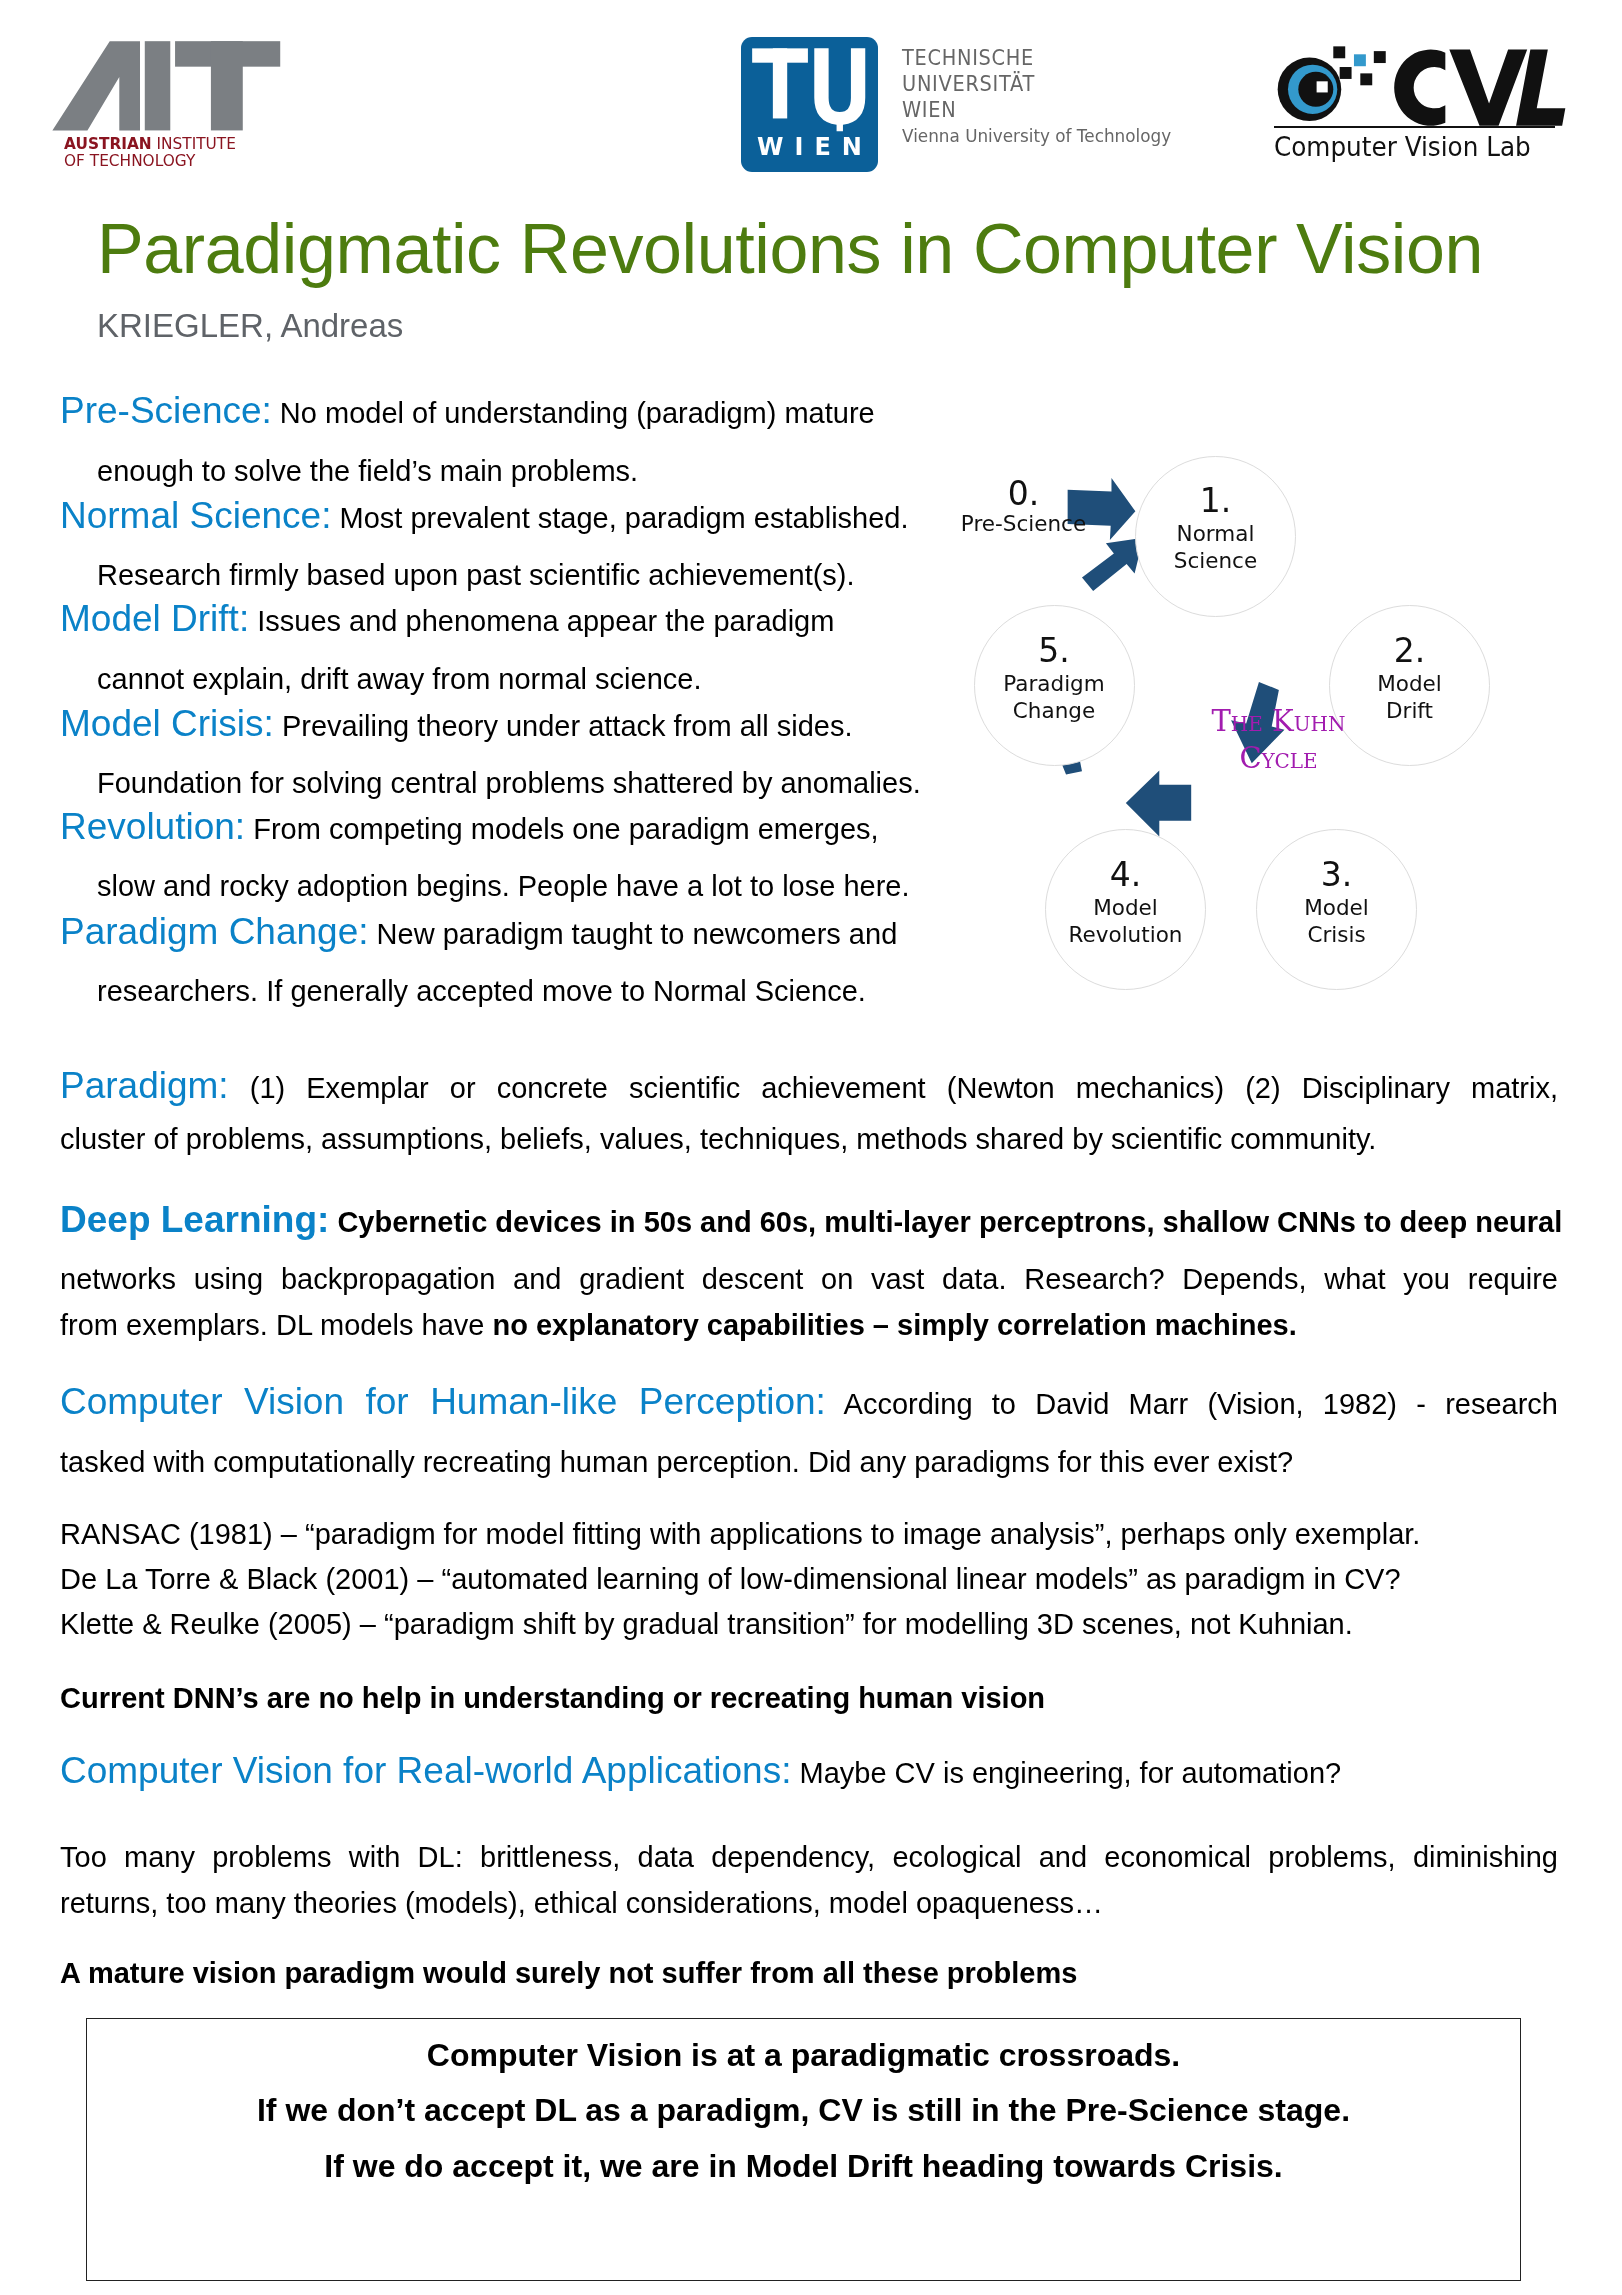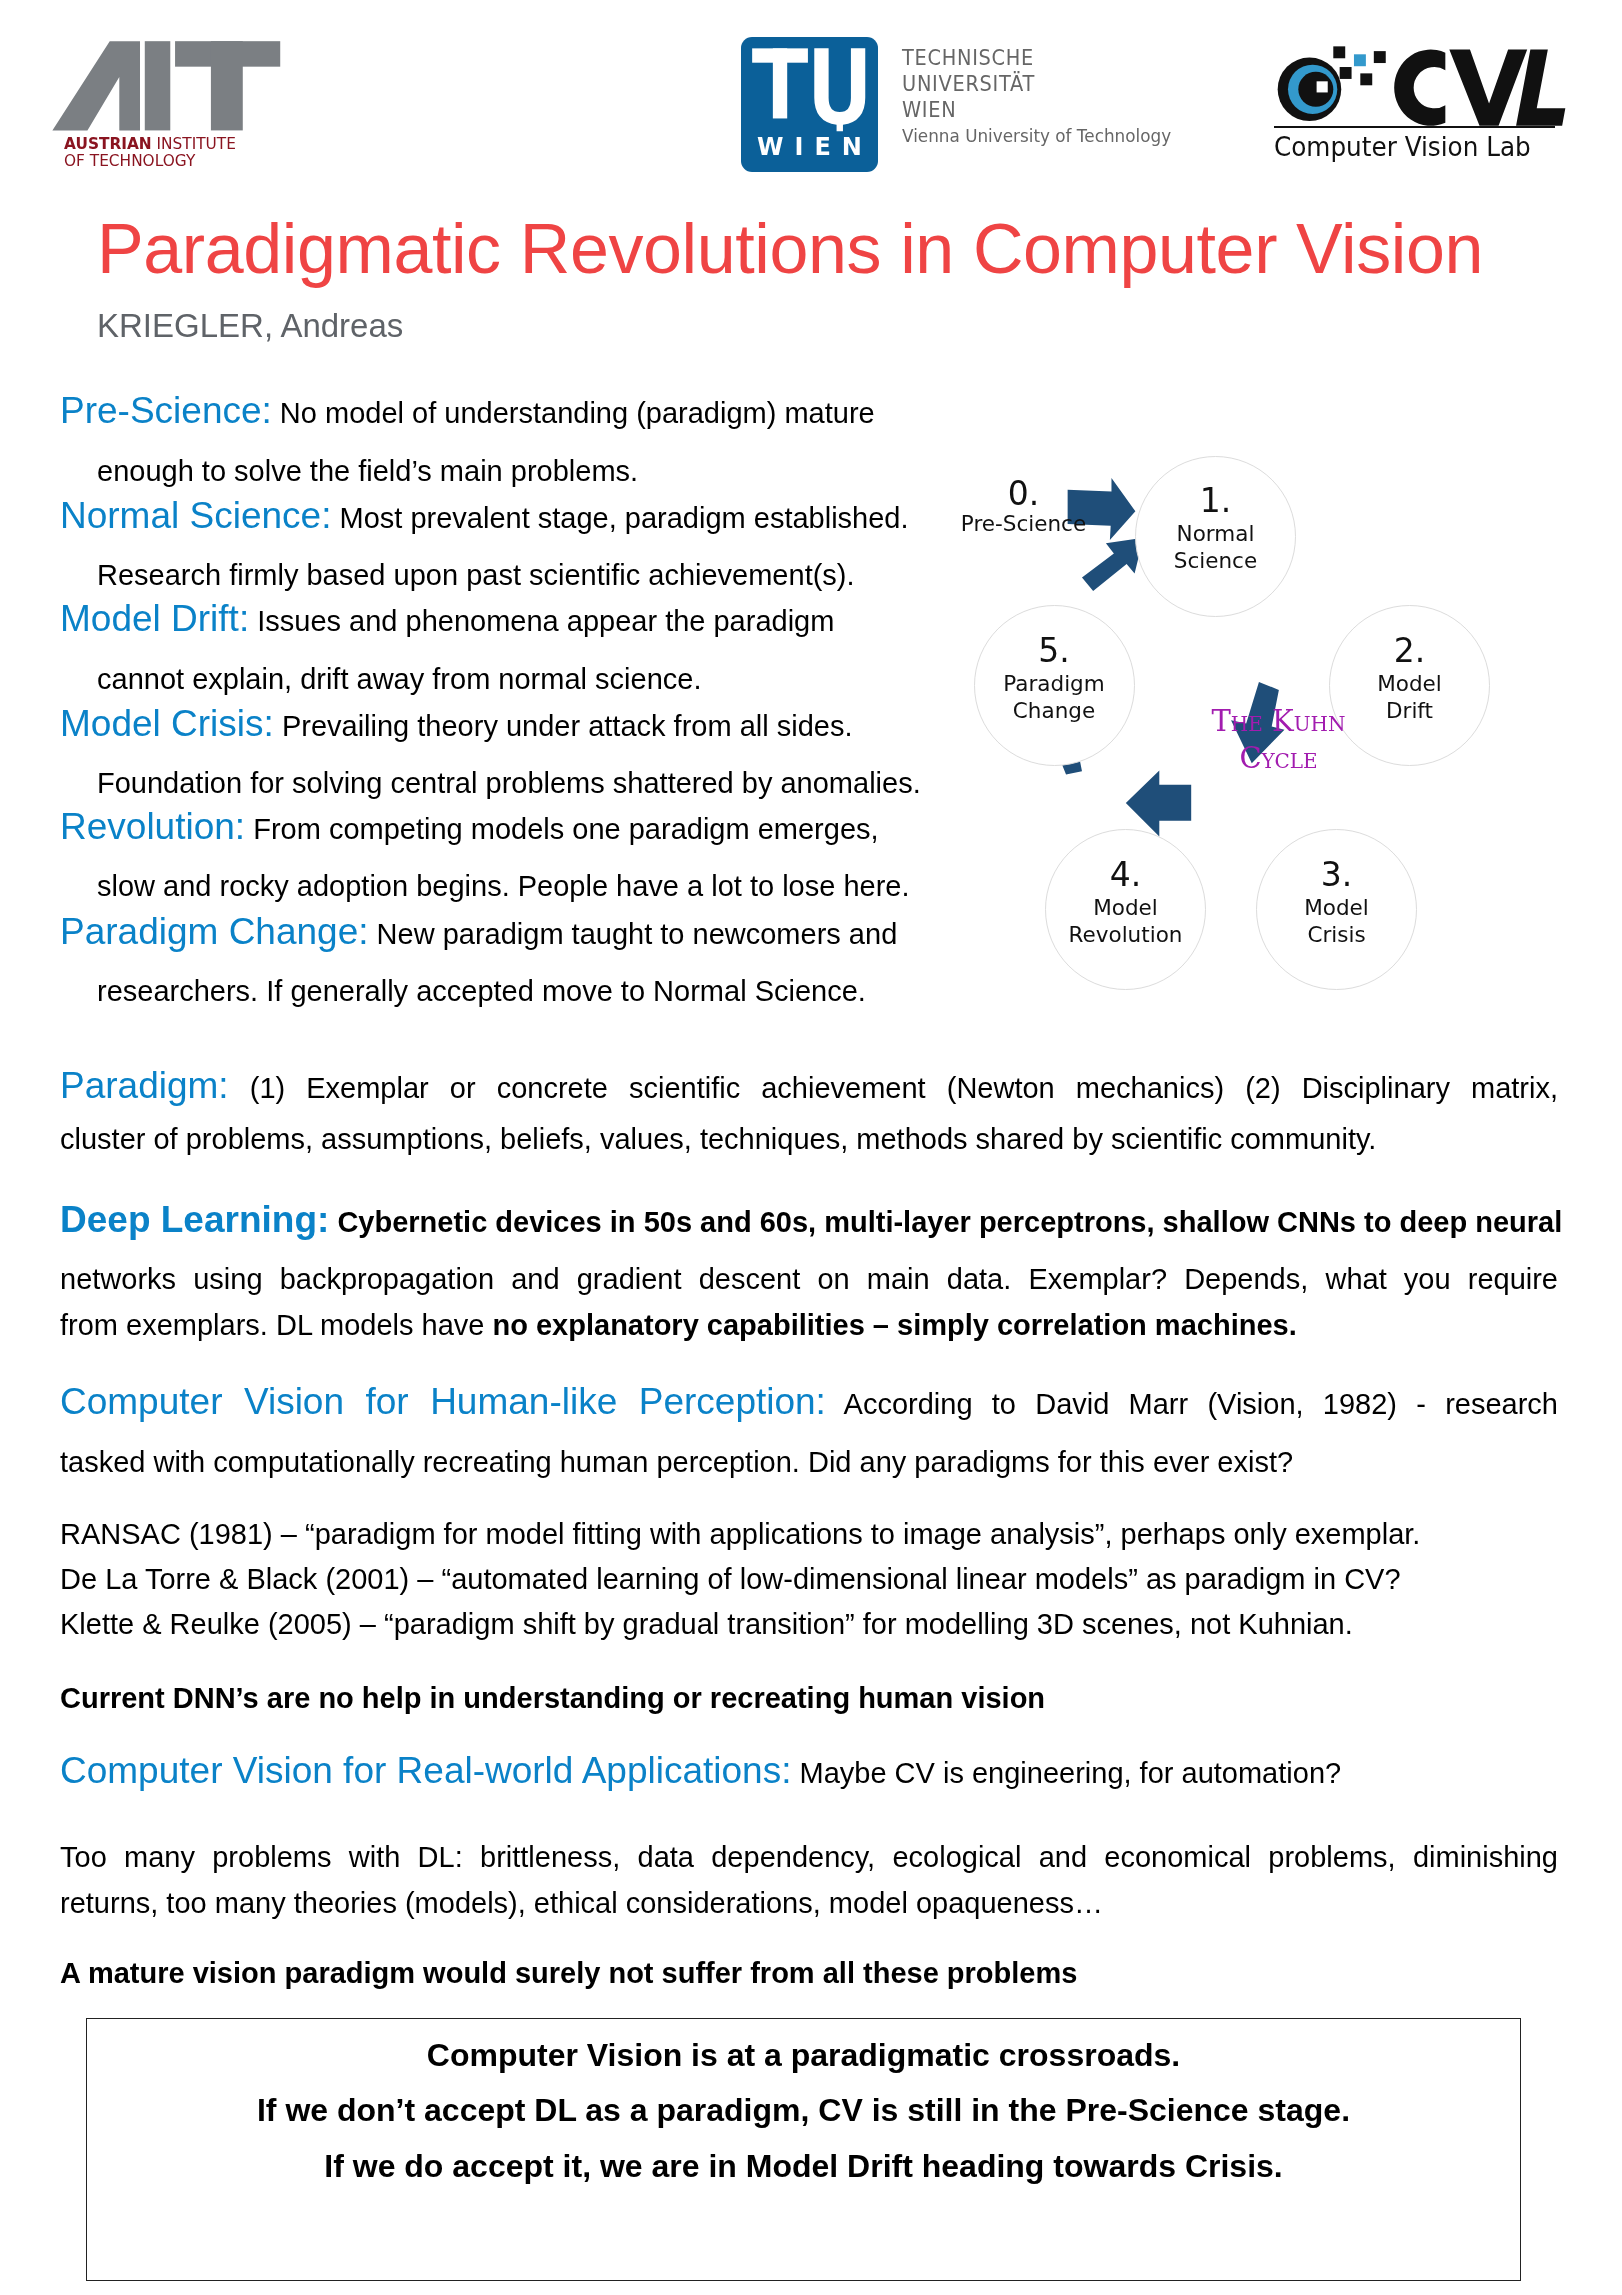--- a/index.html
+++ b/index.html
@@ -22,21 +22,21 @@
              font-family:"DejaVu Sans", sans-serif; font-weight:bold; font-size:24px; letter-spacing:11px; padding-left:11px; }
   #tu-text { left:902px; top:45px; color:#666; font-family:"DejaVu Sans", sans-serif; }
   #tu-text .l { font-size:21.5px; line-height:26px; letter-spacing:0.8px; transform:scaleX(0.9); transform-origin:left; }
   #tu-text .sub { font-size:18.3px; line-height:25.5px; letter-spacing:0; transform:scaleX(0.92); transform-origin:left; }
 
   #cvl-logo { left:1274px; top:40px; width:295px; height:132px; }
   #cvl-text { position:absolute; left:0; top:92px; width:287px; font-family:"DejaVu Sans", sans-serif;
               font-size:26px; color:#111; letter-spacing:0; transform:scaleX(0.95); transform-origin:left; }
 
   
-  #title { left:97px; top:209px; font-size:70px; color:#ef4444; white-space:nowrap; letter-spacing:-0.4px; }
+  #title { left:97px; top:209px; font-size:70px; color:#4d7c0f; white-space:nowrap; letter-spacing:-0.4px; }
   #author { left:97px; top:307px; font-size:33px; color:#5f6368; white-space:nowrap; }
 
   
   .def { position:absolute; left:60px; white-space:nowrap; font-size:29px; line-height:32px; color:#000; }
   .term { color:#0a82c8; font-size:37px; }
   .cont { position:absolute; left:60px; white-space:nowrap; font-size:29px; line-height:32px;margin-left:37px; }
 
   
   #kuhn { left:956px; top:446px; width:574px; height:550px; }
   .node { position:absolute; width:159px; height:159px; border-radius:50%; border:1.6px solid #dcdcdc; background:#fff;
@@ -197,21 +197,21 @@
 </div>
 
 <div class="just-line" style="top:1070px;">
   <span class="term">Paradigm:</span> <span>(1) Exemplar or concrete scientific achievement (Newton mechanics) (2) Disciplinary matrix,</span>
 </div>
 <div class="plain" style="top:1123px;">cluster of problems, assumptions, beliefs, values, techniques, methods shared by scientific community.</div>
 
 <div class="just-line" style="top:1204px;font-weight:bold;">
   <span class="term">Deep Learning:</span> <span>Cybernetic devices in 50s and 60s, multi-layer perceptrons, shallow CNNs to deep neural</span>
 </div>
-<div class="just-line" style="top:1263px;">networks using backpropagation and gradient descent on main data. Exemplar? Depends, what you require</div>
+<div class="just-line" style="top:1263px;">networks using backpropagation and gradient descent on vast data. Research? Depends, what you require</div>
 <div class="plain" style="top:1309px;">
   <span>from exemplars. DL models have </span><span class="bold">no explanatory capabilities – simply correlation machines.</span>
 </div>
 
 <div class="just-line" style="top:1386px;">
   <span class="term">Computer Vision for Human-like Perception:</span> <span>According to David Marr (Vision, 1982) - research</span>
 </div>
 <div class="plain" style="top:1446px;">tasked with computationally recreating human perception. Did any paradigms for this ever exist?</div>
 
 <div class="plain" style="top:1518px;">RANSAC (1981) – “paradigm for model fitting with applications to image analysis”, perhaps only exemplar.</div>

